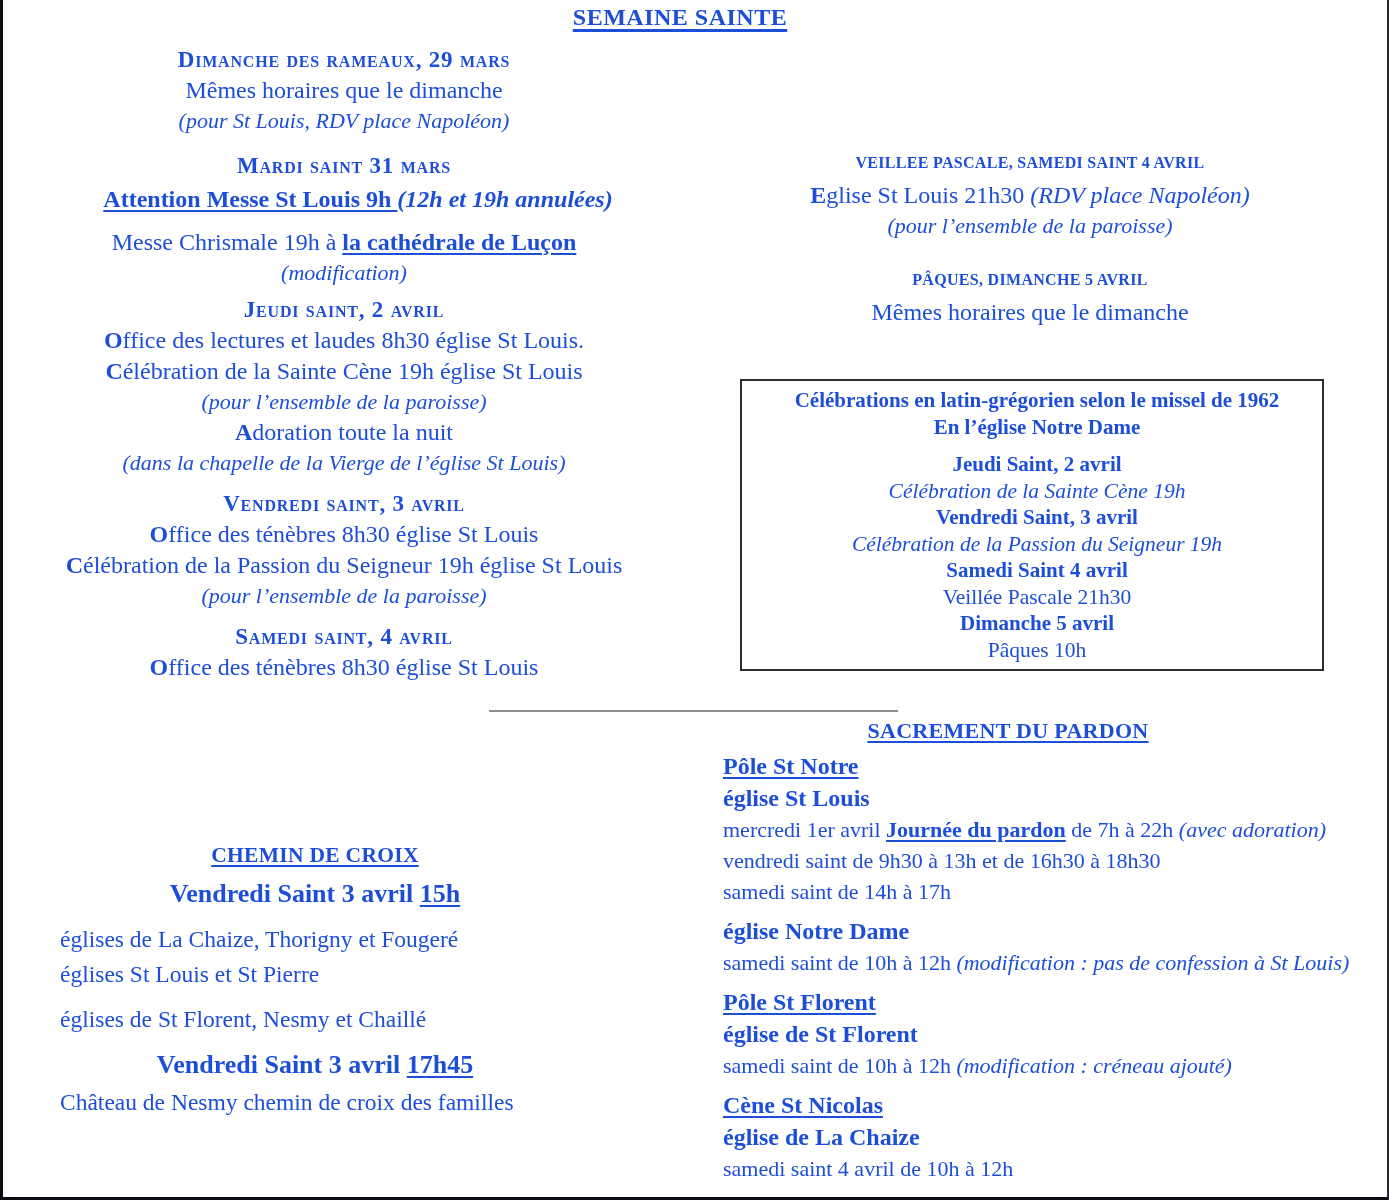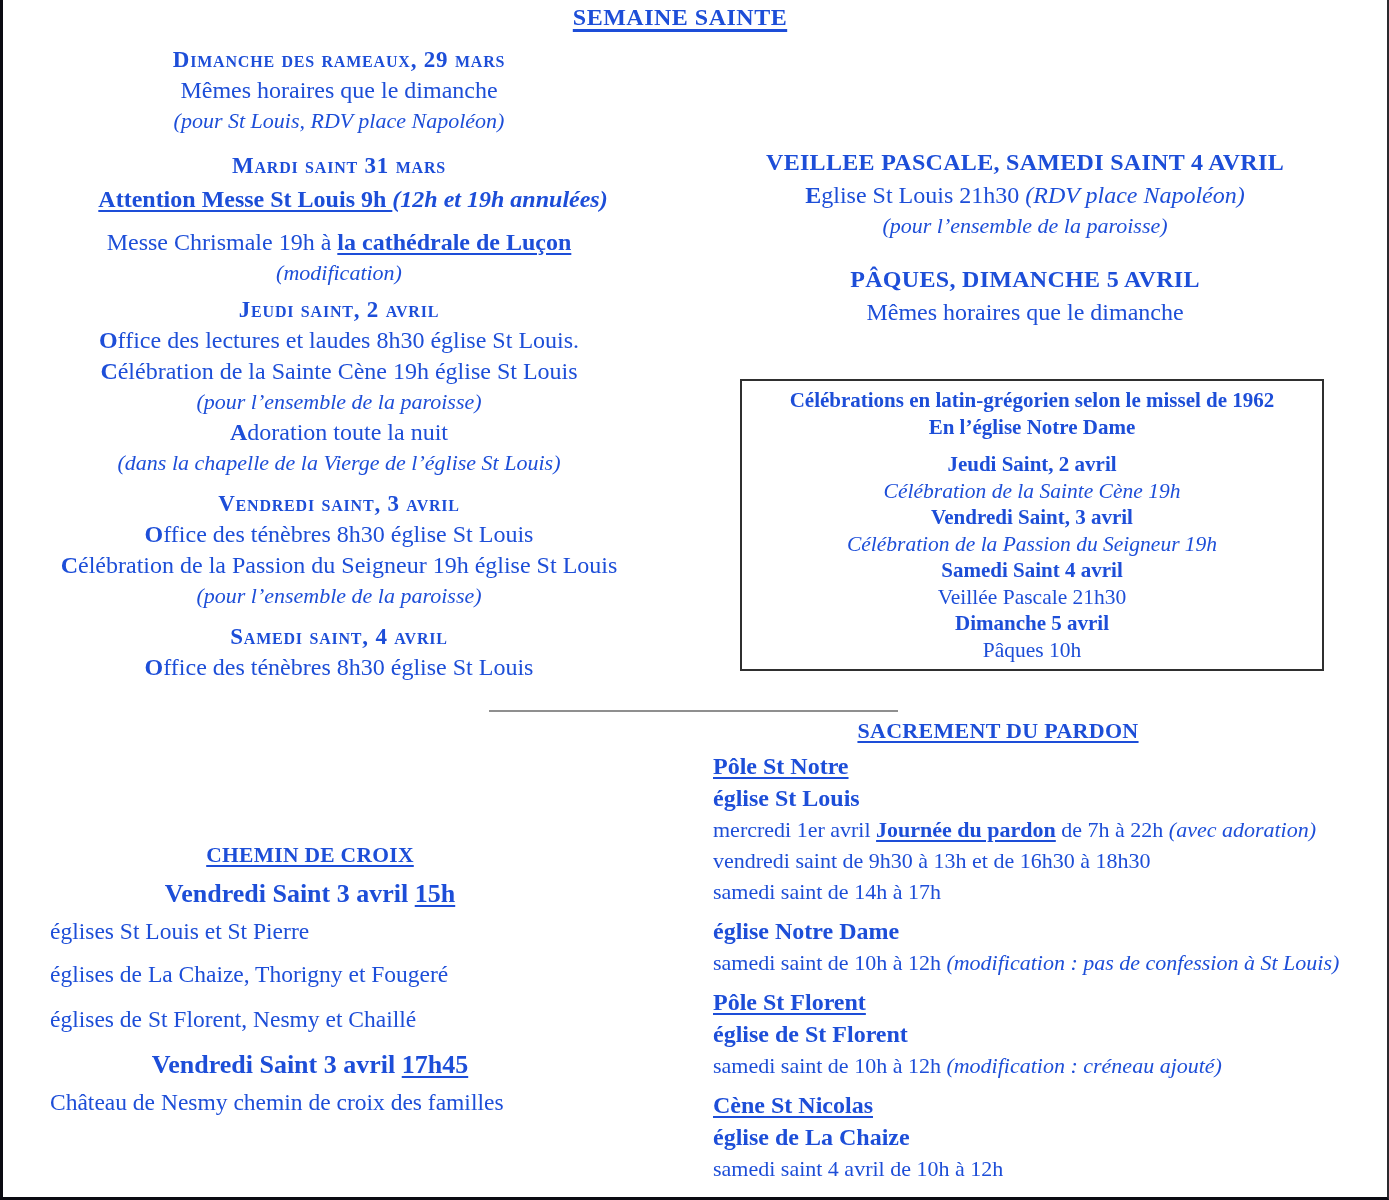--- a/index.html
+++ b/index.html
@@ -9,39 +9,39 @@
     box-sizing:border-box;
     background:#ffffff;
     border-left:3px solid #0b0b12;
     border-right:2px solid #2a2a2e;
     border-bottom:3px solid #0b0b12;
     font-family:"Liberation Serif", serif;
     color:#1d4ed8;
     overflow:hidden;
   }
   .region{position:absolute;}
-  .line{display:block;white-space:nowrap;}
+  .line{display:block;white-space:nowrap;padding-left:10px;}
   .s-b{font-weight:700;}
   .s-i{font-style:italic;}
   .s-u{text-decoration:underline;text-decoration-thickness:2px;text-underline-offset:3px;}
 
   
   #title{left:0;top:4px;width:1354px;text-align:center;font-size:24px;font-weight:700;}
   .title-text{text-decoration:underline;text-decoration-thickness:2.5px;text-underline-offset:4px;letter-spacing:0.5px;}
 
   
   #left-col{left:0;top:44px;width:672px;text-align:center;}
   #left-col .h{font-size:23px;line-height:31px;font-weight:700;font-variant:small-caps;letter-spacing:0.8px;}
   #left-col .n{font-size:24px;line-height:31px;}
   #left-col .ip{font-size:22px;line-height:30px;font-style:italic;}
   #left-col .hb{font-size:24px;line-height:36px;margin-left:28px;}
 
   
   #right-col{left:722px;top:146px;width:600px;text-align:center;}
-  #right-col .bc{font-size:24px;line-height:33px;font-weight:700;letter-spacing:0.3px;font-family:Liberation Serif, serif;}
+  #right-col .bc{font-size:16px;line-height:33px;font-weight:700;letter-spacing:0.3px;font-family:Liberation Serif, serif;}
   #right-col .n{font-size:24px;line-height:32px;}
   #right-col .ip{font-size:22px;line-height:30px;font-style:italic;}
 
   
   #latin-box{left:737px;top:379px;width:560px;padding:6px 10px;border:2px solid #2f2f2f;text-align:center;}
   #latin-box .bb{font-size:21px;line-height:27px;font-weight:700;}
   #latin-box .bi{font-size:21.5px;line-height:26px;font-style:italic;}
   #latin-box .bn{font-size:21.5px;line-height:26px;}
 
   
@@ -114,22 +114,22 @@
       <div class="line bn"><span>Veillée Pascale 21h30</span></div>
       <div class="line bb"><span>Dimanche 5 avril</span></div>
       <div class="line bn"><span>Pâques 10h</span></div>
     </div>
 
   <div class="region" id="divider"></div>
 
   <div class="region" id="chemin">
       <div class="line hu"><span>CHEMIN DE CROIX</span></div>
       <div class="line cb mt6"><span class="s-b">Vendredi Saint 3 avril </span><span class="s-b s-u">15h</span></div>
+      <div class="line cn mt12"><span>églises de La Chaize, Thorigny et Fougeré</span></div>
       <div class="line cn mt4"><span>églises St Louis et St Pierre</span></div>
-      <div class="line cn mt12"><span>églises de La Chaize, Thorigny et Fougeré</span></div>
       <div class="line cn mt14"><span>églises de St Florent, Nesmy et Chaillé</span></div>
       <div class="line cb mt12"><span class="s-b">Vendredi Saint 3 avril </span><span class="s-b s-u">17h45</span></div>
       <div class="line cn mt4"><span>Château de Nesmy chemin de croix des familles</span></div>
     </div>
 
   <div class="region" id="sacrement">
       <div class="line sp-head"><span>SACREMENT DU PARDON</span></div>
       <div class="line pole mt4"><span>Pôle St Notre</span></div>
       <div class="line egl"><span>église St Louis</span></div>
       <div class="line body"><span>mercredi 1er avril </span><span class="s-b s-u">Journée du pardon</span><span> de 7h à 22h </span><span class="s-i">(avec adoration)</span></div>

